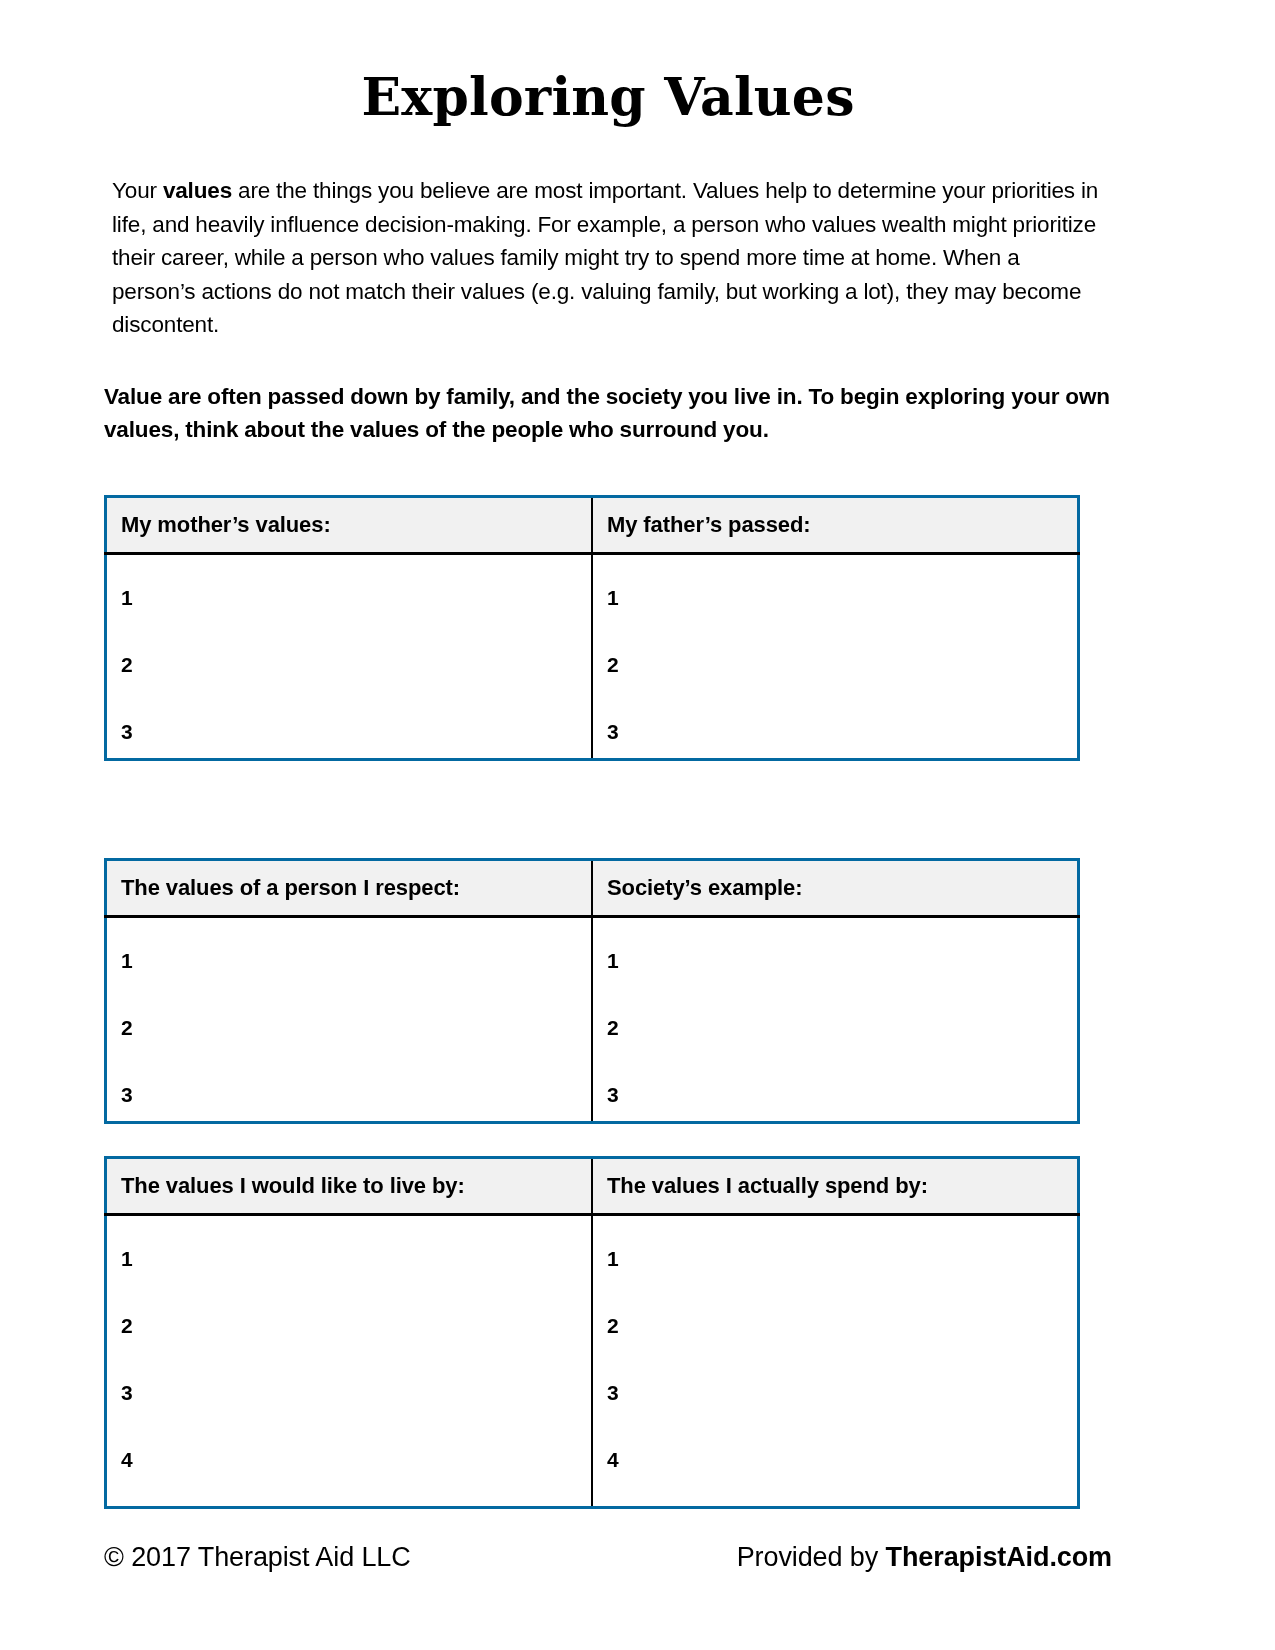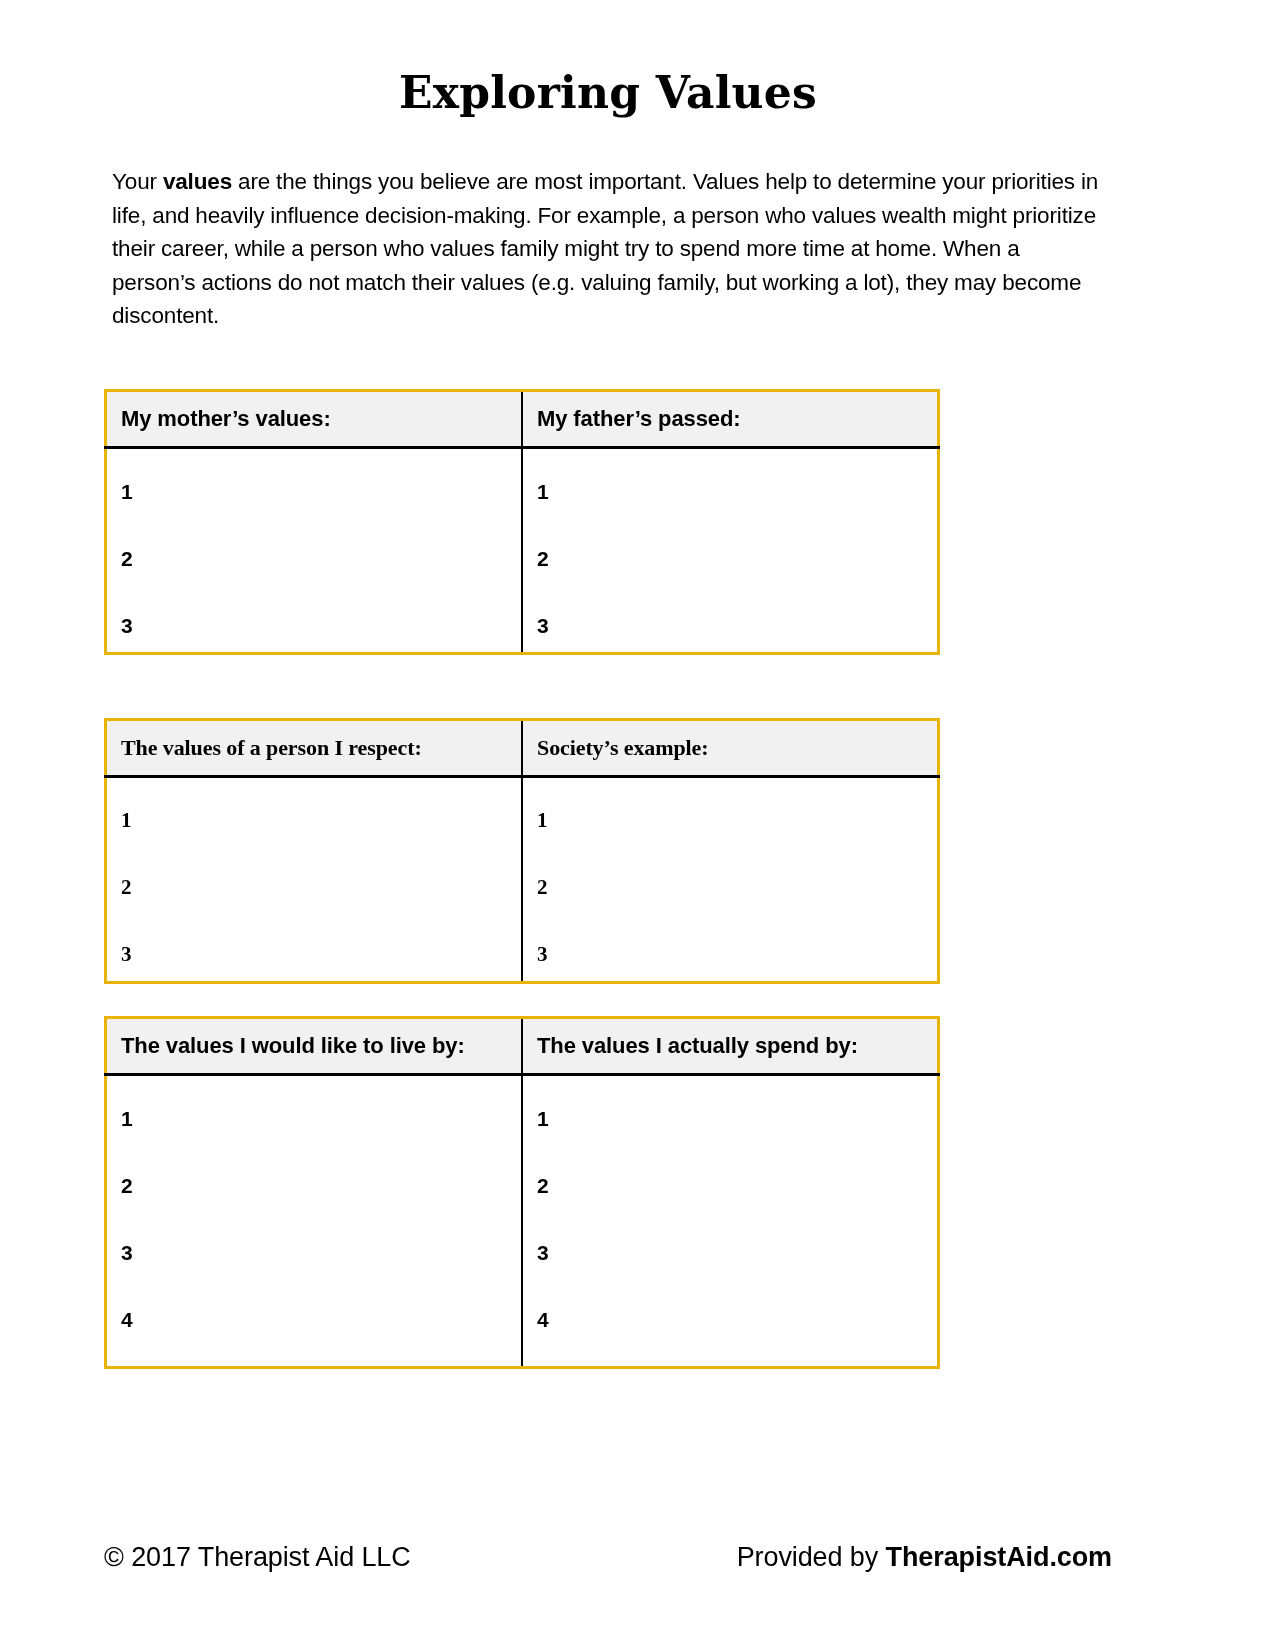--- a/index.html
+++ b/index.html
@@ -27,21 +27,21 @@
     position: absolute;
     left: 104px;
     top: 0;
     width: 1008px;
   }
 
   
   .title {
     font-family: "DejaVu Serif", "Liberation Serif", serif;
     font-weight: 700;
-    font-size: 44px;
+    font-size: 52px;
     letter-spacing: 0.2px;
     text-align: center;
     margin: 0;
     padding-top: 68px;
     line-height: 1.12;
     color: #000;
   }
 
   
   .intro {
@@ -62,25 +62,25 @@
     line-height: 33.5px;
     font-weight: 700;
     letter-spacing: -0.15px;
     word-spacing: -0.1px;
   }
 
   
   .vtable {
     border-collapse: collapse;
     table-layout: fixed;
-    width: 836px;
-    border: 3px solid #eab308;
+    width: 976px;
+    border: 3px solid #0369a1;
   }
   .tbl-wrap-1 { padding-top: 48px; }
-  .tbl-wrap-2 { padding-top: 63px; font-family: Liberation Serif, serif; }
+  .tbl-wrap-2 { padding-top: 97px; }
   .tbl-wrap-3 { padding-top: 32px; }
 
   .vtable th,
   .vtable td {
     border: 2px solid #000;
     padding: 0;
     margin: 0;
     vertical-align: top;
     width: 50%;
   }
@@ -137,20 +137,21 @@
 </head>
 <body>
 
 <div class="page">
   <div class="content">
 
     <h1 class="title">Exploring Values</h1>
 
     <p class="intro"><span>Your </span><b>values</b><span> are the things you believe are most important. Values help to determine your priorities in life, and heavily influence decision-making. For example, a person who values wealth might prioritize their career, while a person who values family might try to spend more time at home. When a person’s actions do not match their values (e.g. valuing family, but working a lot), they may become discontent.</span></p>
 
+    <p class="lead">Value are often passed down by family, and the society you live in. To begin exploring your own values, think about the values of the people who surround you.</p>
 
     <div class="tbl-wrap-1">
       <table class="vtable">
         <thead>
           <tr>
             <th>My mother’s values:</th>
             <th>My father’s passed:</th>
           </tr>
         </thead>
         <tbody>

